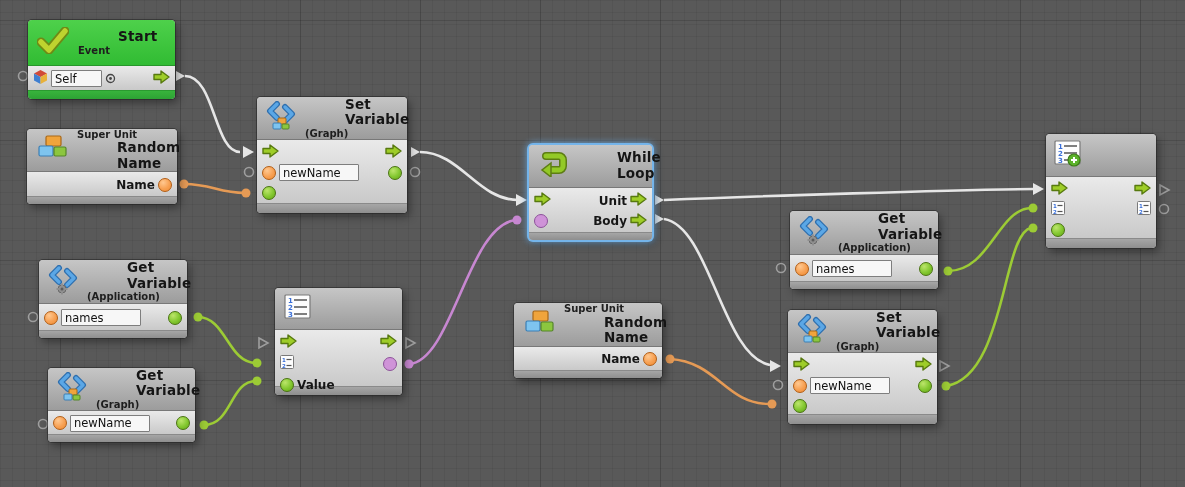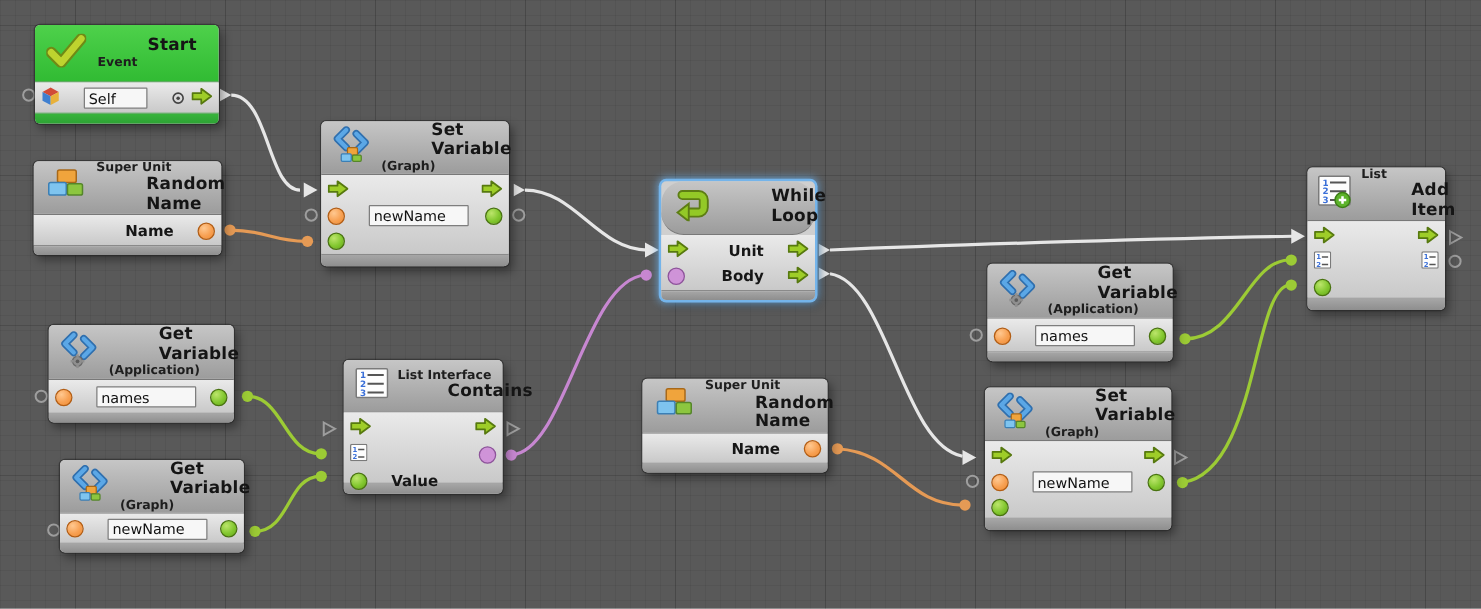--- a/index.html
+++ b/index.html
@@ -26,21 +26,21 @@
     display:flex;align-items:center;gap:9px;padding:0 10px 0 9px;
     background:linear-gradient(#c6c6c6,#9c9c9c);
     border-bottom:1px solid #787878;border-radius:4px 4px 0 0;box-sizing:border-box;
   }
   .hdr .ttl{display:flex;flex-direction:column;justify-content:center;line-height:1.15;}
   .t-big{font-size:13.5px;font-weight:700;color:#151515;letter-spacing:.2px;margin-left:40px;}
   .t-small{font-size:10px;font-weight:700;color:#1e1e1e;}
   .bdy{background:linear-gradient(#eaeaea,#c9c9c9);box-sizing:border-box;padding-top:2px;}
   .ftr{border-top:1px solid #8a8a8a;background:linear-gradient(#a6a6a6,#8e8e8e);border-radius:0 0 4px 4px;}
   .row{display:flex;align-items:center;justify-content:space-between;padding:0 5px;box-sizing:border-box;}
-  .lgrp,.rgrp{display:flex;align-items:center;gap:19px;justify-content:space-between;}
+  .lgrp,.rgrp{display:flex;align-items:center;gap:3px;justify-content:space-between;}
   .pcirc{width:12px;height:12px;border-radius:50%;border:1.5px solid;flex:0 0 auto;}
   .pc-orange{background:radial-gradient(circle at 35% 30%,#ffc890,#f7a052 55%,#ef8c33);border-color:#b25d14;}
   .pc-green{background:radial-gradient(circle at 35% 30%,#bce56b,#82c72f 55%,#66a519);border-color:#497310;}
   .pc-purple{background:radial-gradient(circle at 35% 30%,#ecc5f2,#cf93d8 55%,#b877c3;);border-color:#8d539a;background-color:#cf93d8;}
   .field{
     background:#f7f7f7;border:1px solid #7e7e7e;border-radius:1px;height:15px;
     font-family:"DejaVu Sans","Liberation Sans",sans-serif;font-size:11.5px;color:#111;
     padding:0 3px;box-sizing:content-box;
   }
   .plabel{font-size:12px;font-weight:700;color:#161616;}
@@ -233,21 +233,21 @@
       <span class="rgrp">
         <span class="plabel">Name</span>
         <span class="pcirc pc-orange"></span>
       </span>
     </div>
   </div>
   <div class="ftr" style="height:7px;"></div>
 </div>
 
 <div class="node selected" style="left:529px;top:145px;width:123px;">
-  <div class="hdr" style="height:43px;border-radius:18px;">
+  <div class="hdr" style="height:43px;">
     <span class="licon">
       <svg width="30" height="26">
             <path d="M8 5 h13 a4 4 0 0 1 4 4 v6 a4 4 0 0 1 -4 4 h-9" fill="none" stroke="#5d7d14" stroke-width="8" stroke-linecap="round" stroke-linejoin="round"></path>
             <path d="M8 5 h13 a4 4 0 0 1 4 4 v6 a4 4 0 0 1 -4 4 h-9" fill="none" stroke="#93c927" stroke-width="5" stroke-linecap="round" stroke-linejoin="round"></path>
             <polygon points="13,12 13,26 4,19" fill="#93c927" stroke="#5d7d14" stroke-width="1.5"></polygon>
           </svg>
     </span>
     <span class="ttl">
           <span class="t-big">While Loop</span>
         </span>
@@ -324,24 +324,20 @@
       <svg width="27" height="25">
             <rect x="1" y="1" width="25" height="23" rx="1" fill="#fdfdfd" stroke="#7a7a7a" stroke-width="1.2"></rect>
             <text x="4" y="8.5" font-size="7" font-weight="bold" fill="#3a6fd8" font-family="DejaVu Sans, sans-serif">1</text>
             <text x="4" y="15.5" font-size="7" font-weight="bold" fill="#3a6fd8" font-family="DejaVu Sans, sans-serif">2</text>
             <text x="4" y="22.5" font-size="7" font-weight="bold" fill="#3a6fd8" font-family="DejaVu Sans, sans-serif">3</text>
             <line x1="10" y1="6" x2="23" y2="6" stroke="#555" stroke-width="1.5"></line>
             <line x1="10" y1="13" x2="23" y2="13" stroke="#555" stroke-width="1.5"></line>
             <line x1="10" y1="20" x2="23" y2="20" stroke="#555" stroke-width="1.5"></line>
           </svg>
     </span>
-    <span class="ttl">
-      <span class="t-small">List Interface</span>
-      <span class="t-big">Contains</span>
-    </span>
   </div>
   <div class="bdy" style="height:56px;">
     <div class="row" style="height:21px;">
       <span class="lgrp">
             <span><svg width="17" height="14">
                 <polygon points="1,4.5 8,4.5 8,1 16,7 8,13 8,9.5 1,9.5" fill="#9ecd28" stroke="#57790f" stroke-width="1.4" stroke-linejoin="round"></polygon>
               </svg></span>
           </span>
       <span class="rgrp">
             <span><svg width="17" height="14">
@@ -526,24 +522,20 @@
             <text x="4" y="15.5" font-size="7" font-weight="bold" fill="#3a6fd8" font-family="DejaVu Sans, sans-serif">2</text>
             <text x="4" y="22.5" font-size="7" font-weight="bold" fill="#3a6fd8" font-family="DejaVu Sans, sans-serif">3</text>
             <line x1="10" y1="6" x2="23" y2="6" stroke="#555" stroke-width="1.5"></line>
             <line x1="10" y1="13" x2="23" y2="13" stroke="#555" stroke-width="1.5"></line>
             <line x1="10" y1="20" x2="23" y2="20" stroke="#555" stroke-width="1.5"></line>
             <circle cx="20" cy="20" r="6" fill="#5cb32a" stroke="#3c7d16" stroke-width="1.2"></circle>
             <line x1="20" y1="17" x2="20" y2="23" stroke="#fff" stroke-width="2"></line>
             <line x1="17" y1="20" x2="23" y2="20" stroke="#fff" stroke-width="2"></line>
           </svg>
     </span>
-    <span class="ttl">
-      <span class="t-small">List</span>
-      <span class="t-big">Add Item</span>
-    </span>
   </div>
   <div class="bdy" style="height:61px;">
     <div class="row" style="height:20px;">
       <span class="lgrp">
             <span><svg width="17" height="14">
                 <polygon points="1,4.5 8,4.5 8,1 16,7 8,13 8,9.5 1,9.5" fill="#9ecd28" stroke="#57790f" stroke-width="1.4" stroke-linejoin="round"></polygon>
               </svg></span>
           </span>
       <span class="rgrp">
             <span><svg width="17" height="14">

